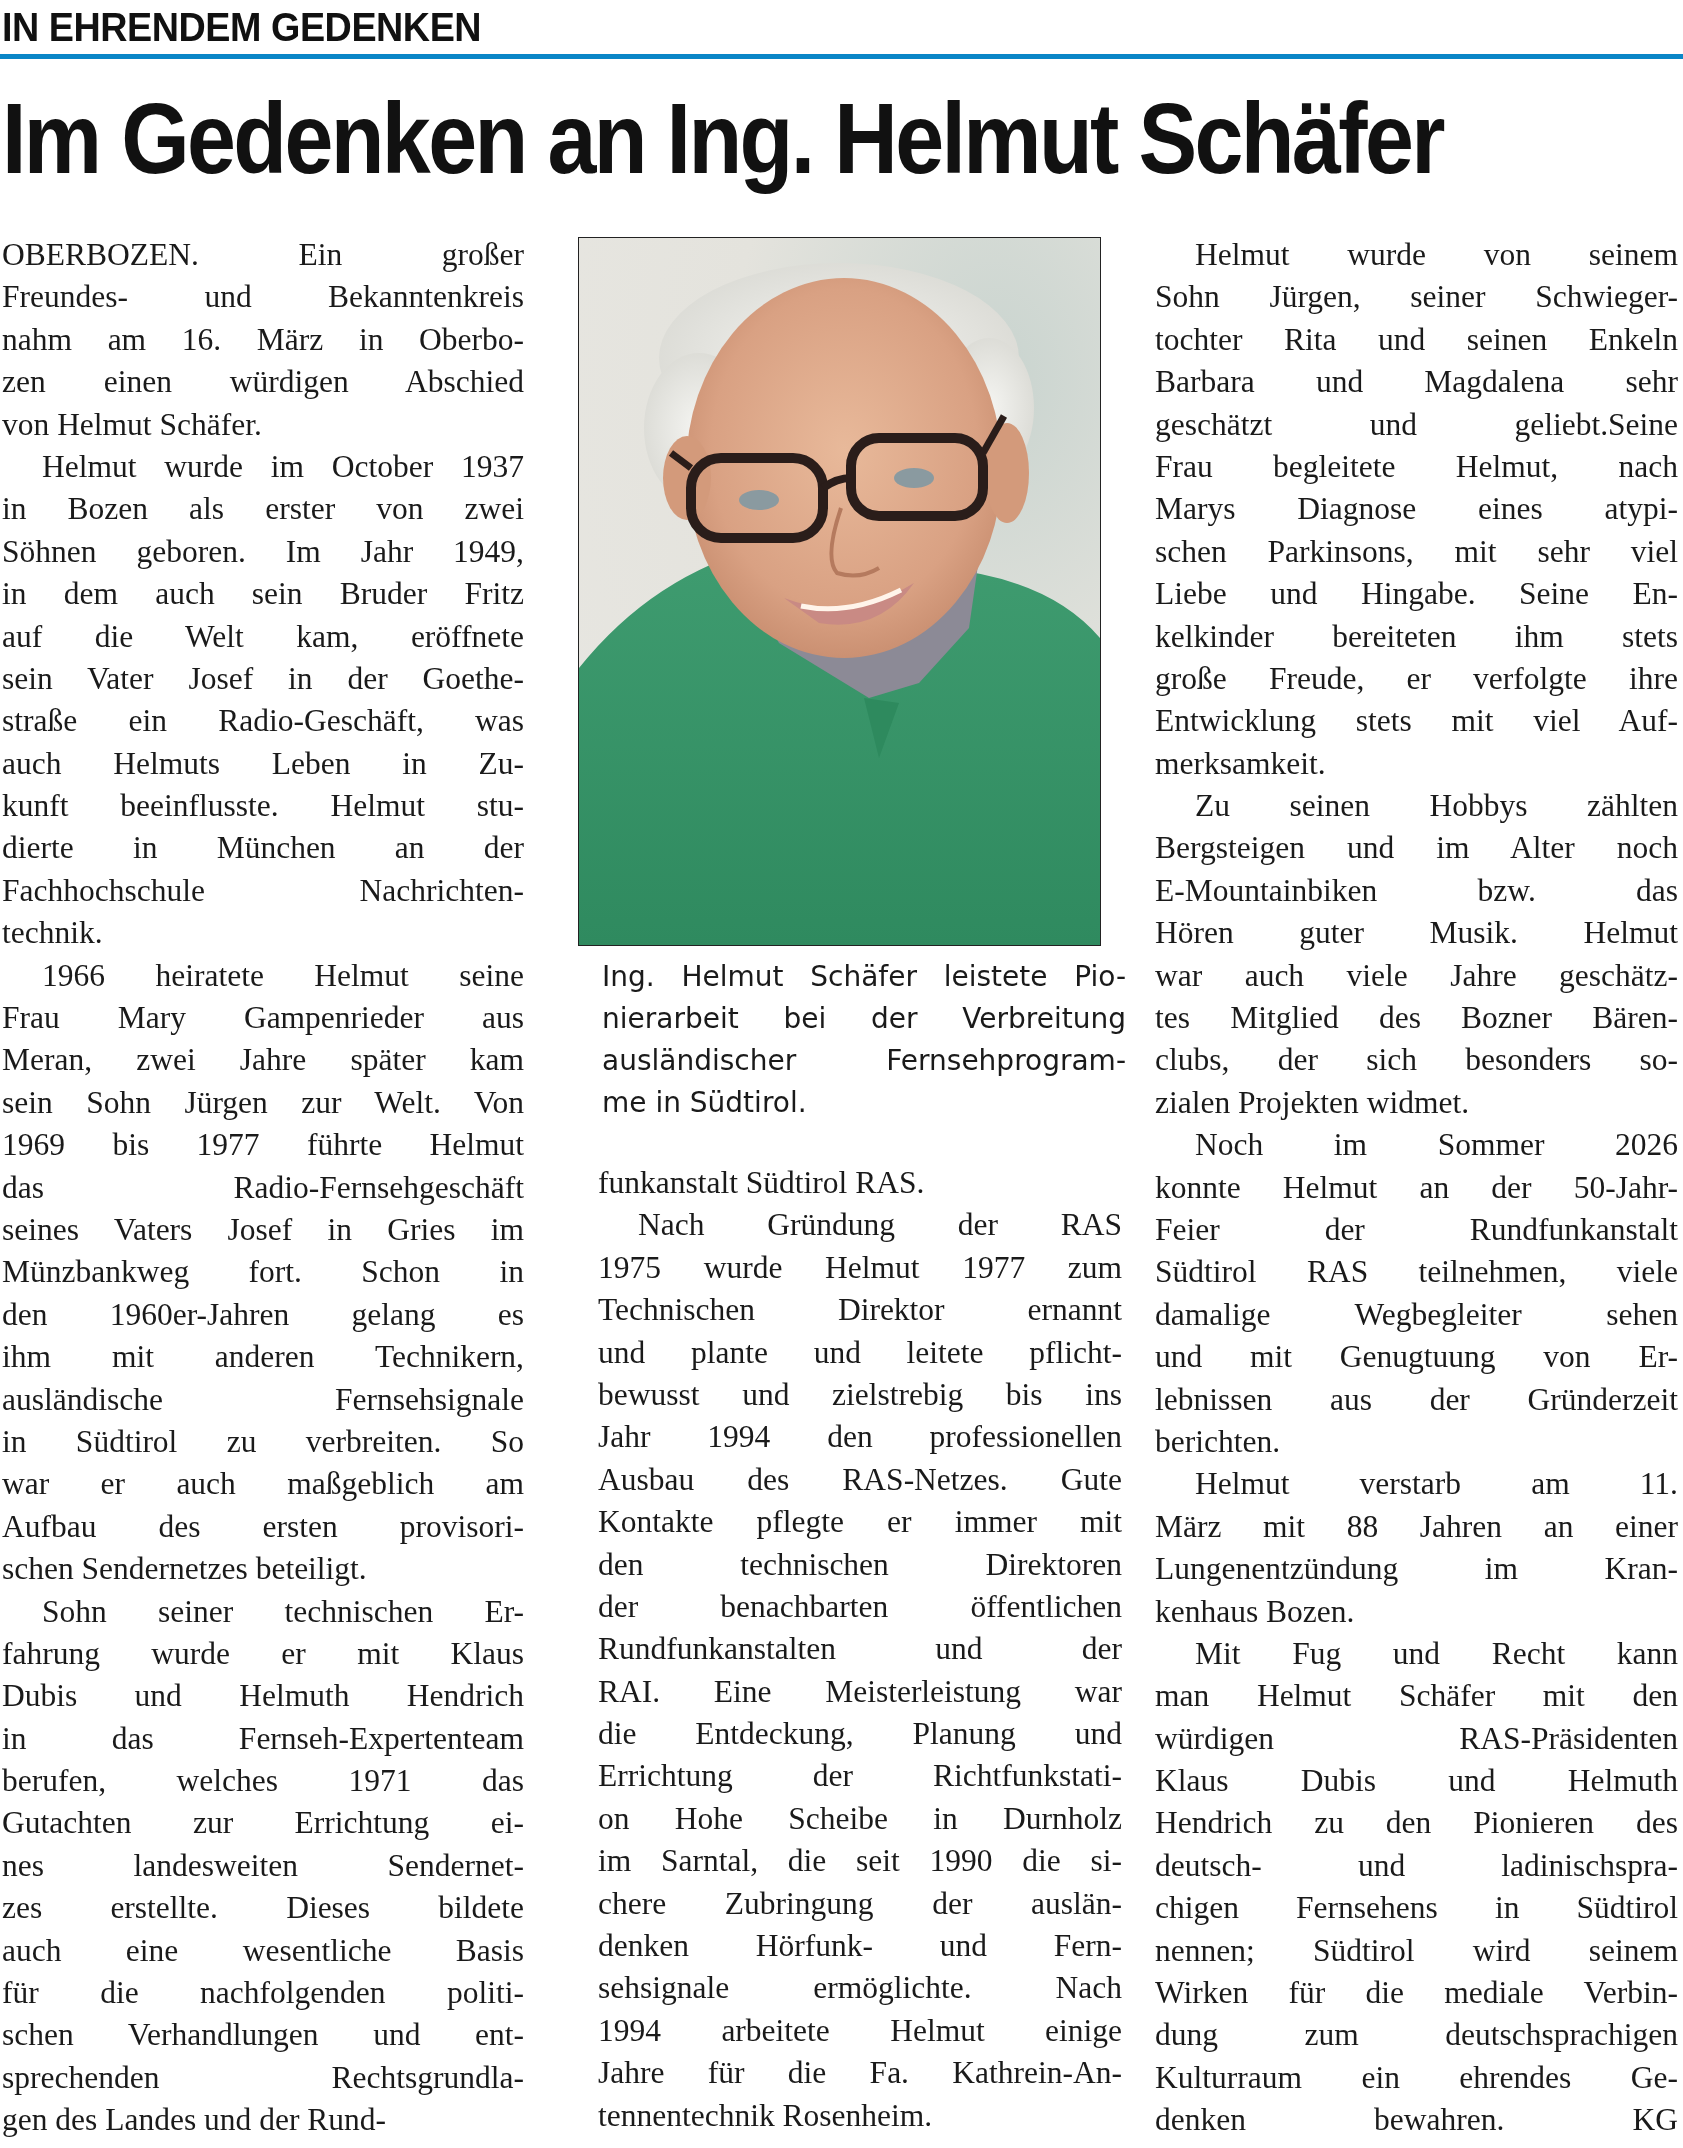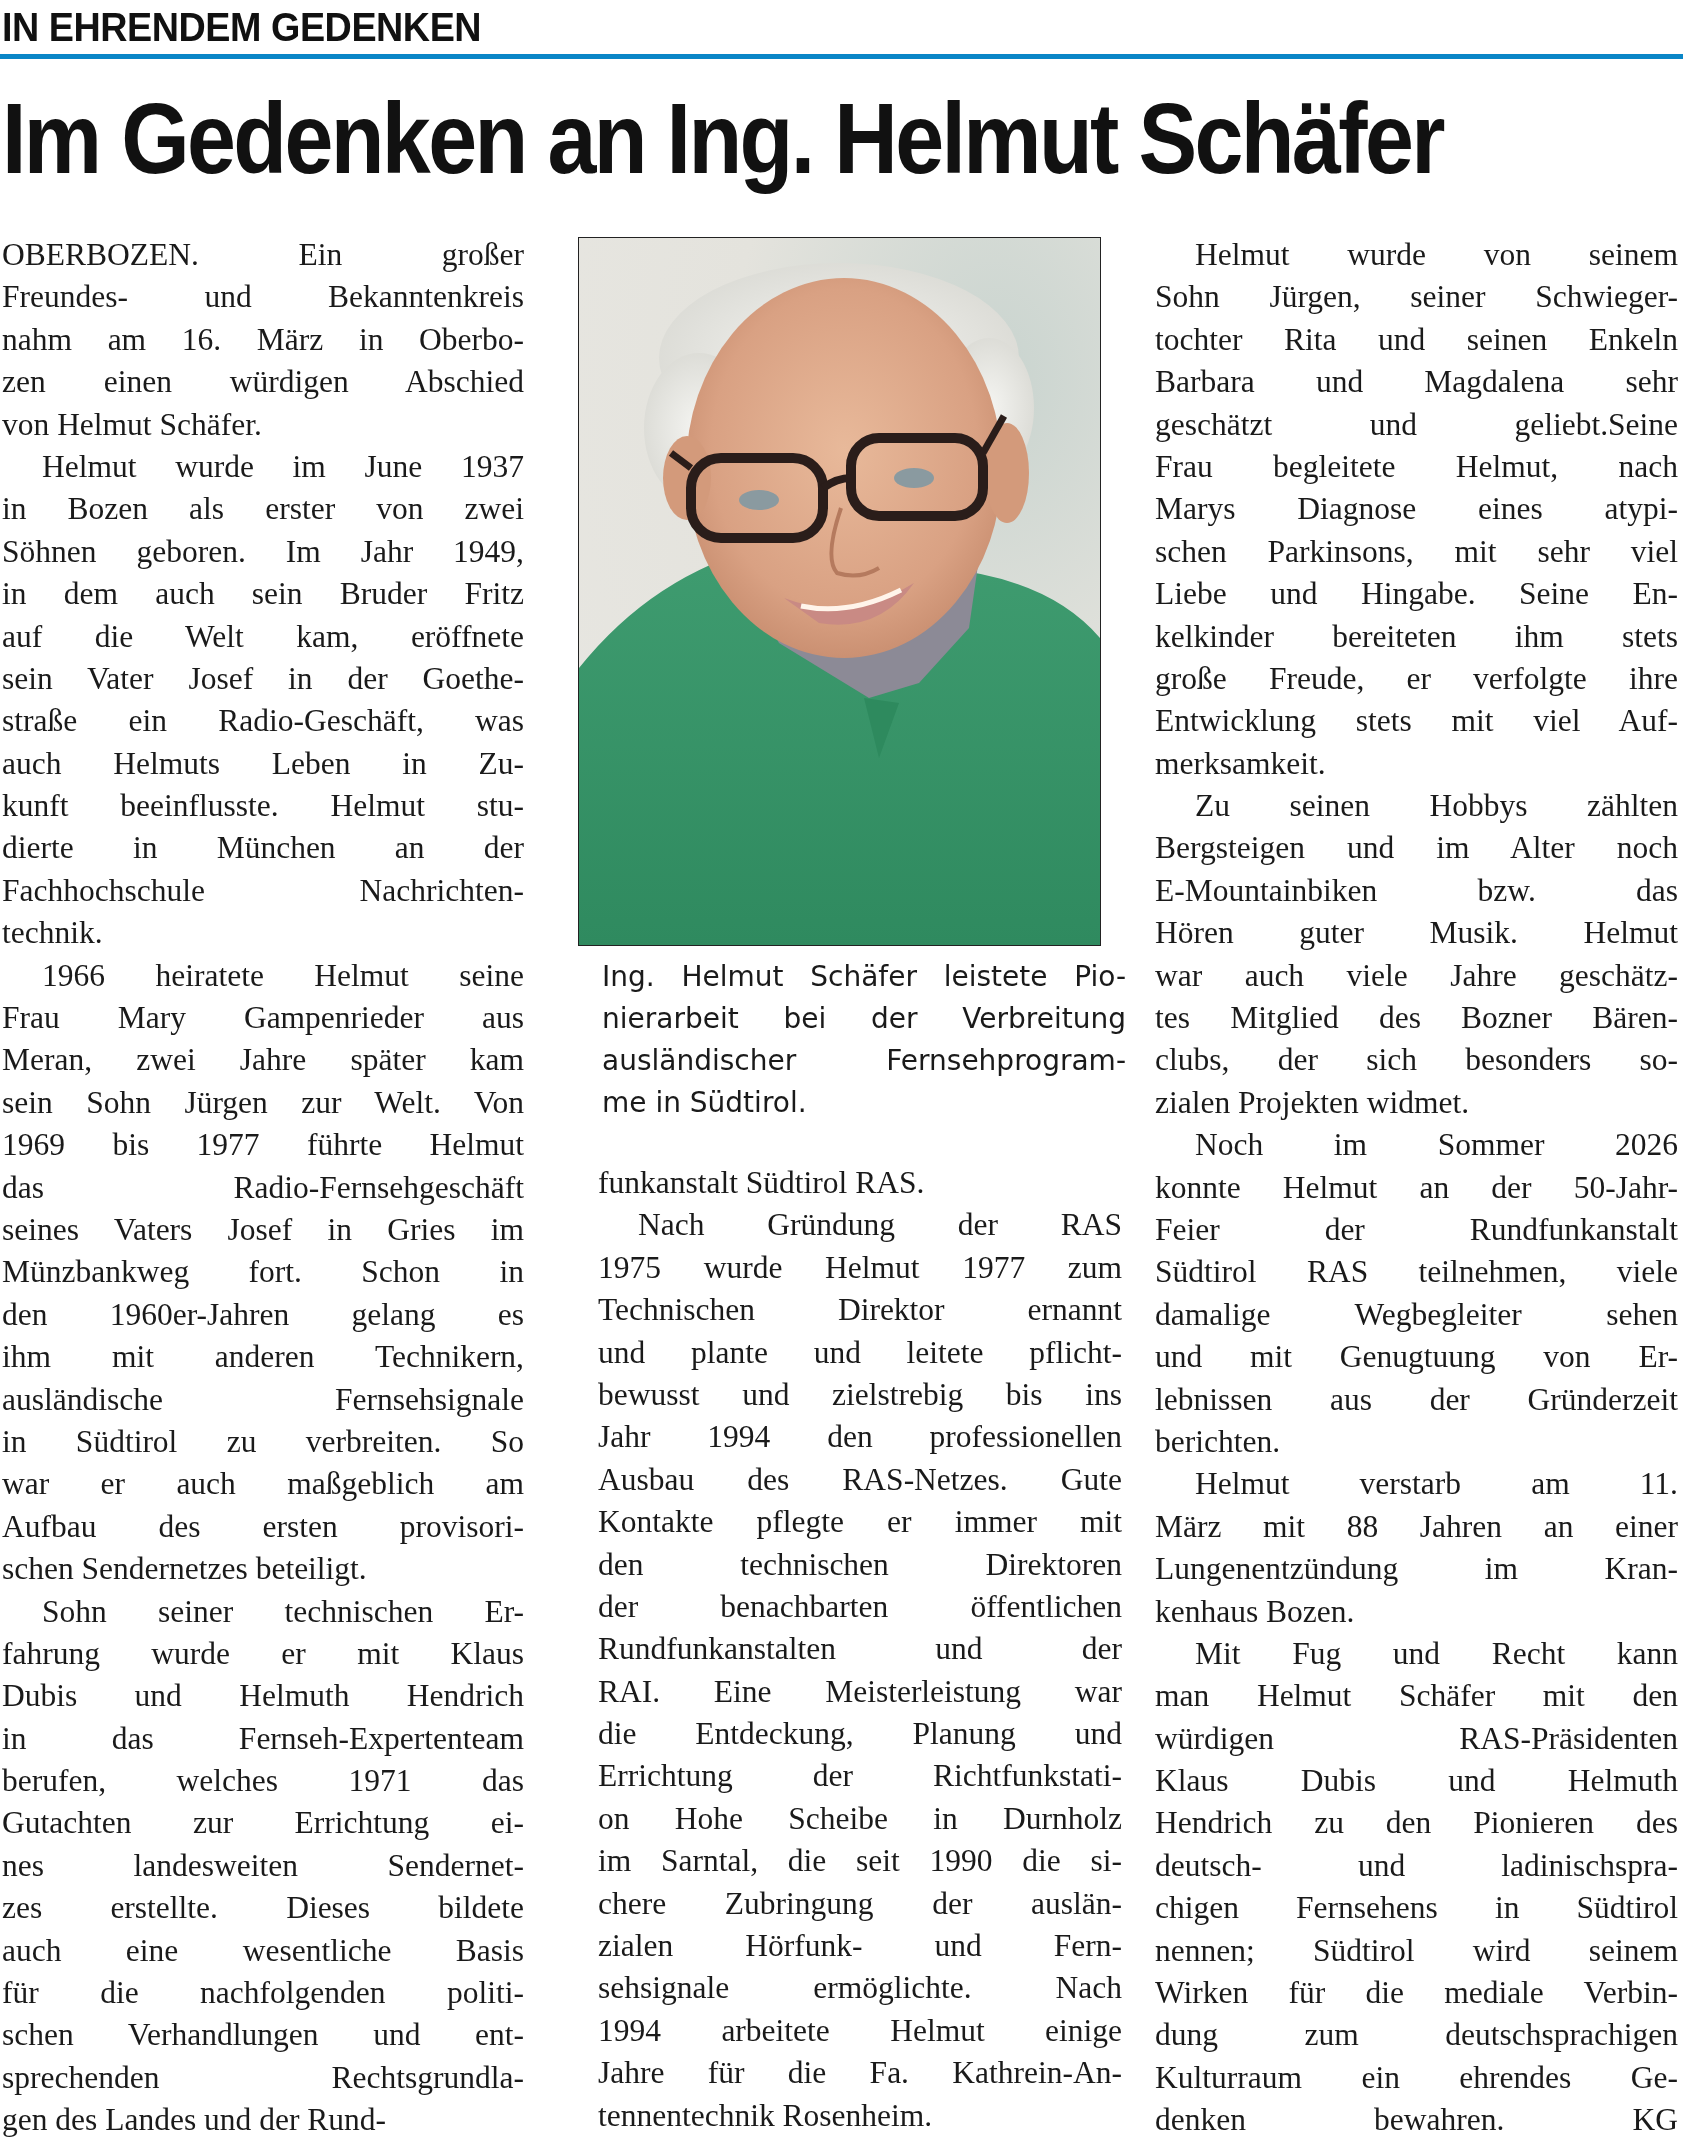--- a/index.html
+++ b/index.html
@@ -57,21 +57,21 @@
 <div class="kicker">IN EHRENDEM GEDENKEN</div>
 <div class="rule"></div>
 <h1 class="headline" style="margin:0;">Im Gedenken an Ing. Helmut Schäfer</h1>
 
 <div class="col col1">
     <span class="line">OBERBOZEN. Ein großer</span>
     <span class="line">Freundes- und Bekanntenkreis</span>
     <span class="line">nahm am 16. März in Oberbo-</span>
     <span class="line">zen einen würdigen Abschied</span>
     <span class="line last">von Helmut Schäfer.</span>
-    <span class="line indent">Helmut wurde im June 1937</span>
+    <span class="line indent">Helmut wurde im October 1937</span>
     <span class="line">in Bozen als erster von zwei</span>
     <span class="line">Söhnen geboren. Im Jahr 1949,</span>
     <span class="line">in dem auch sein Bruder Fritz</span>
     <span class="line">auf die Welt kam, eröffnete</span>
     <span class="line">sein Vater Josef in der Goethe-</span>
     <span class="line">straße ein Radio-Geschäft, was</span>
     <span class="line">auch Helmuts Leben in Zu-</span>
     <span class="line">kunft beeinflusste. Helmut stu-</span>
     <span class="line">dierte in München an der</span>
     <span class="line">Fachhochschule Nachrichten-</span>
@@ -175,21 +175,21 @@
     <span class="line">Kontakte pflegte er immer mit</span>
     <span class="line">den technischen Direktoren</span>
     <span class="line">der benachbarten öffentlichen</span>
     <span class="line">Rundfunkanstalten und der</span>
     <span class="line">RAI. Eine Meisterleistung war</span>
     <span class="line">die Entdeckung, Planung und</span>
     <span class="line">Errichtung der Richtfunkstati-</span>
     <span class="line">on Hohe Scheibe in Durnholz</span>
     <span class="line">im Sarntal, die seit 1990 die si-</span>
     <span class="line">chere Zubringung der auslän-</span>
-    <span class="line">zialen Hörfunk- und Fern-</span>
+    <span class="line">denken Hörfunk- und Fern-</span>
     <span class="line">sehsignale ermöglichte. Nach</span>
     <span class="line">1994 arbeitete Helmut einige</span>
     <span class="line">Jahre für die Fa. Kathrein-An-</span>
     <span class="line last">tennentechnik Rosenheim.</span>
   </div>
 <div class="col col3">
     <span class="line indent">Helmut wurde von seinem</span>
     <span class="line">Sohn Jürgen, seiner Schwieger-</span>
     <span class="line">tochter Rita und seinen Enkeln</span>
     <span class="line">Barbara und Magdalena sehr</span>

